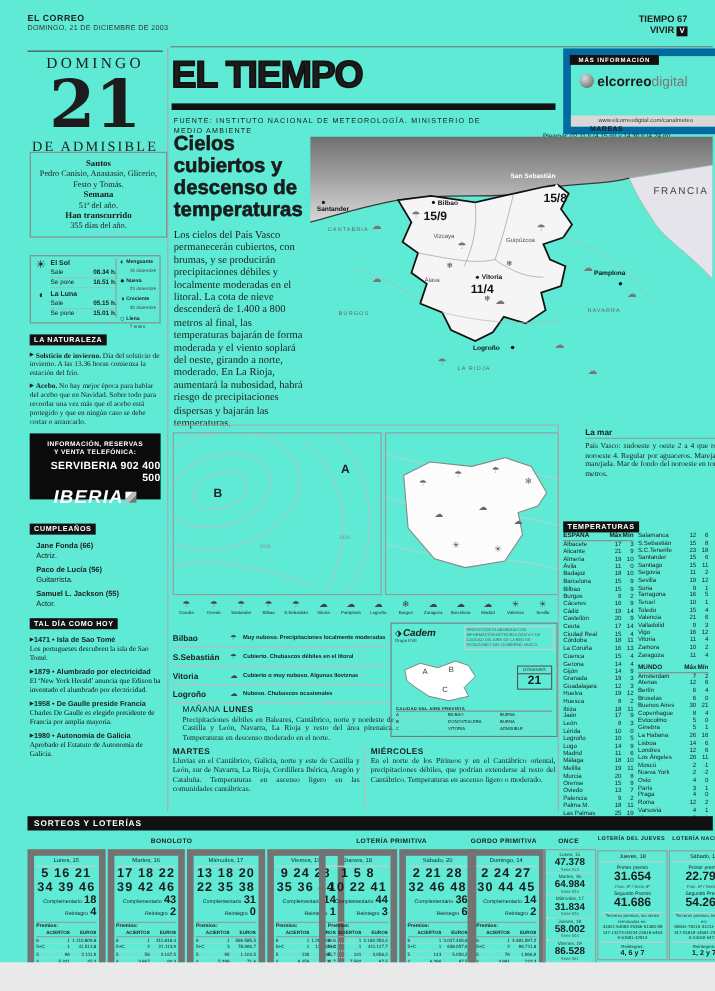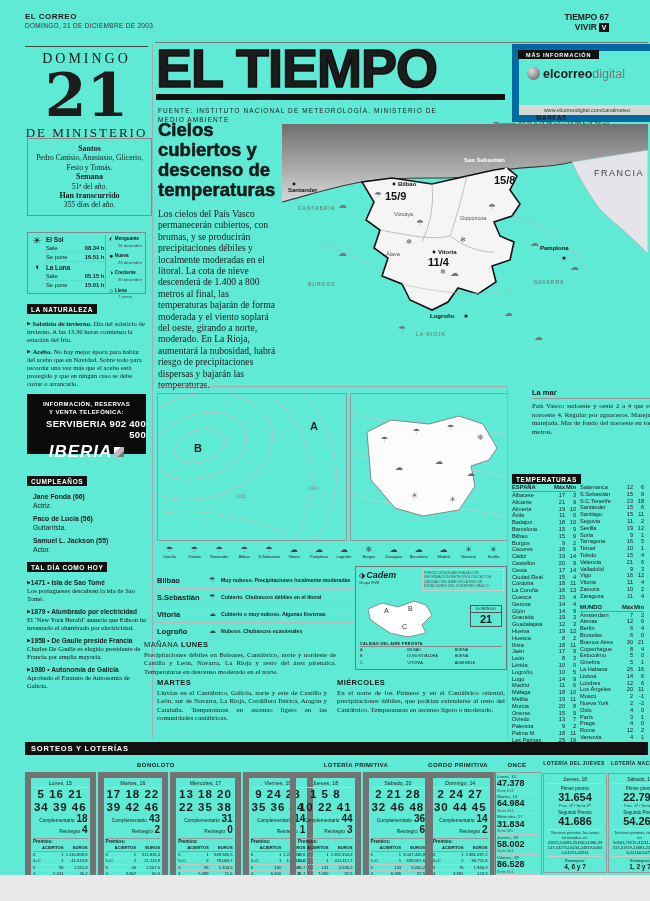--- a/index.html
+++ b/index.html
@@ -7,31 +7,31 @@
         font-family:"Liberation Sans",sans-serif;overflow:hidden;}
   .abs{position:absolute;}
   .serif{font-family:"Liberation Serif",serif;}
   .b{font-weight:bold;}
   .tag{background:#111;color:#fff;font-weight:bold;font-size:6.5px;letter-spacing:.6px;
        padding:2px 4px 1px;display:inline-block;}
   
   #topbar{left:25px;top:12px;width:600px;height:24px;}
   .folio-paper{font-size:8px;font-weight:bold;letter-spacing:.5px;}
   .folio-date{font-size:6.5px;color:#333;letter-spacing:.3px;margin-top:1px;}
-  .folio-right{position:absolute;right:16px;top:0;text-align:right;}
+  .folio-right{position:absolute;right:0;top:0;text-align:right;}
   .folio-sec{font-size:8.5px;font-weight:bold;}
   .vivir-badge{display:inline-block;background:#111;color:#fff;font-size:7px;font-weight:bold;
                width:10px;height:9px;line-height:9px;text-align:center;margin-left:2px;}
   
   #datebox{left:25px;top:46px;width:123px;text-align:center;border-top:1px solid #444;padding-top:4px;}
   .d-dow{font-family:"Liberation Serif",serif;font-size:14px;letter-spacing:3px;}
   .d-num{font-family:"DejaVu Serif",serif;font-size:60px;font-weight:bold;line-height:56px;}
   .d-month{font-family:"Liberation Serif",serif;font-size:13px;letter-spacing:2px;margin-top:2px;}
   #mast-rule{left:155px;top:42px;width:493px;height:1px;background:#777;}
-  #bigtitle{left:156px;top:46px;width:350px;font-size:54px;font-weight:900;letter-spacing:-1px;
+  #bigtitle{left:156px;top:46px;width:350px;font-size:34px;font-weight:900;letter-spacing:-1px;
             -webkit-text-stroke:1.6px #111;line-height:44px;}
   #title-rule{left:156px;top:94px;width:349px;height:6px;background:#111;}
   #source{left:158px;top:106px;width:300px;font-size:6.5px;letter-spacing:1.1px;color:#222;line-height:9px;}
   #digital{left:512px;top:44px;width:136px;height:64px;border:7px solid #0369a1;}
   #digital .mi{position:absolute;left:-1px;top:-1px;background:#111;color:#fff;font-size:5.5px;
                font-weight:bold;letter-spacing:.8px;padding:2px 8px 1px;}
   #digital .brandrow{position:absolute;left:8px;top:16px;font-size:12.5px;}
   #digital .globe{display:inline-block;width:13px;height:13px;border-radius:50%;
                   background:radial-gradient(circle at 35% 30%,#ddd,#555);vertical-align:-2px;margin-right:3px;}
   #digital .b2{color:#777;font-weight:normal;}
@@ -86,21 +86,21 @@
   #strip{left:157px;top:545px;width:349px;height:22px;display:flex;}
   .strip-item{flex:1;text-align:center;}
   .strip-item .si{font-size:8px;color:#444;line-height:9px;}
   .strip-item .sn{font-size:4px;color:#222;line-height:5px;}
   
   #cityfc{left:157px;top:572px;width:196px;}
   .fcrow{display:flex;align-items:center;border-bottom:1px solid #bbb;height:16px;}
   .fcrow .fc-city{width:52px;font-weight:bold;font-size:7.5px;}
   .fcrow .fc-ico{width:12px;font-size:7px;color:#444;}
   .fcrow .fc-desc{flex:1;font-size:5.2px;font-weight:bold;color:#222;}
-  #manana{left:144px;top:640px;width:192px;}
+  #manana{left:166px;top:640px;width:192px;}
   .sec-h{font-size:7.5px;font-weight:bold;letter-spacing:.4px;}
   .sec-h .lite{font-weight:normal;}
   .sec-t{font-family:"Liberation Serif",serif;font-size:6.9px;line-height:8.4px;margin-top:2px;text-align:justify;}
   #martes{left:157px;top:678px;width:170px;}
   #miercoles{left:337px;top:678px;width:168px;}
   #vrule3{left:331px;top:678px;width:1px;height:58px;background:#bbb;}
   
   #cadem{left:355px;top:566px;width:150px;height:102px;border:1px solid #777;font-size:4px;}
   #cadem .ch{position:absolute;left:3px;top:3px;}
   #cadem .clogo{font-size:9px;font-weight:900;font-style:italic;}
@@ -142,21 +142,21 @@
   .draw-extra .xl{font-size:4.8px;color:#222;}
   .draw-extra b{font-size:10px;}
   .premios{margin-top:2px;border-top:1px solid #999;}
   .ptitle{font-size:4.6px;font-weight:bold;line-height:6px;}
   .prow{display:flex;font-size:4.2px;line-height:5.6px;border-bottom:1px dotted #ccc;}
   .prow .pc{width:9px;}
   .prow .pa{flex:1;text-align:right;}
   .prow .pe{width:24px;text-align:right;}
   .phead{font-weight:bold;border-bottom:1px solid #999;}
   .once-box{border:1px solid #999;width:42px;padding:1px 2px;}
-  .once-e{border-bottom:1px dotted #ccc;}
+  .once-e{text-align:center;border-bottom:1px dotted #ccc;}
   .once-day{font-size:4.3px;color:#333;line-height:5.2px;}
   .once-num{font-size:9px;font-weight:900;line-height:9.5px;}
   .once-serie{font-size:3.8px;color:#555;line-height:4.5px;}
   .nat-lot{border:1px solid #999;width:56px;padding:2px 3px;text-align:center;}
   .nl-day{font-size:5px;border-bottom:1px solid #ccc;padding-bottom:1px;}
   .nl-lab{font-size:4.5px;color:#222;margin-top:2px;}
   .nl-num{font-size:11px;font-weight:900;line-height:12px;}
   .nl-det{font-size:4px;color:#444;}
   .nl-thirds-l{font-size:3.9px;color:#333;margin-top:2px;line-height:4.6px;border-top:1px solid #ccc;padding-top:1px;}
   .nl-thirds{font-size:4px;line-height:5px;word-break:break-all;color:#222;}
@@ -175,21 +175,21 @@
     <div class="folio-right">
       <div class="folio-sec">TIEMPO 67</div>
       <div class="folio-sec"><span>VIVIR</span><span class="vivir-badge">V</span></div>
     </div>
   </div>
 
   <div class="abs" id="mast-rule"></div>
   <div class="abs" id="datebox">
     <div class="d-dow">DOMINGO</div>
     <div class="d-num">21</div>
-    <div class="d-month">DE MINISTERIO</div>
+    <div class="d-month">DE ADMISIBLE</div>
   </div>
   <div class="abs" id="bigtitle">EL TIEMPO</div>
   <div class="abs" id="title-rule"></div>
   <div class="abs" id="source">FUENTE: INSTITUTO NACIONAL DE METEOROLOGÍA. MINISTERIO DE MEDIO AMBIENTE</div>
   <div class="abs" id="digital">
     <div class="mi">MÁS INFORMACIÓN</div>
     <div class="brandrow"><span class="globe"></span><span class="b">elcorreo</span><span class="b2">digital</span></div>
     <div class="url">www.elcorreodigital.com/canalmeteo</div>
   </div>
   <div class="abs" id="mareas">

